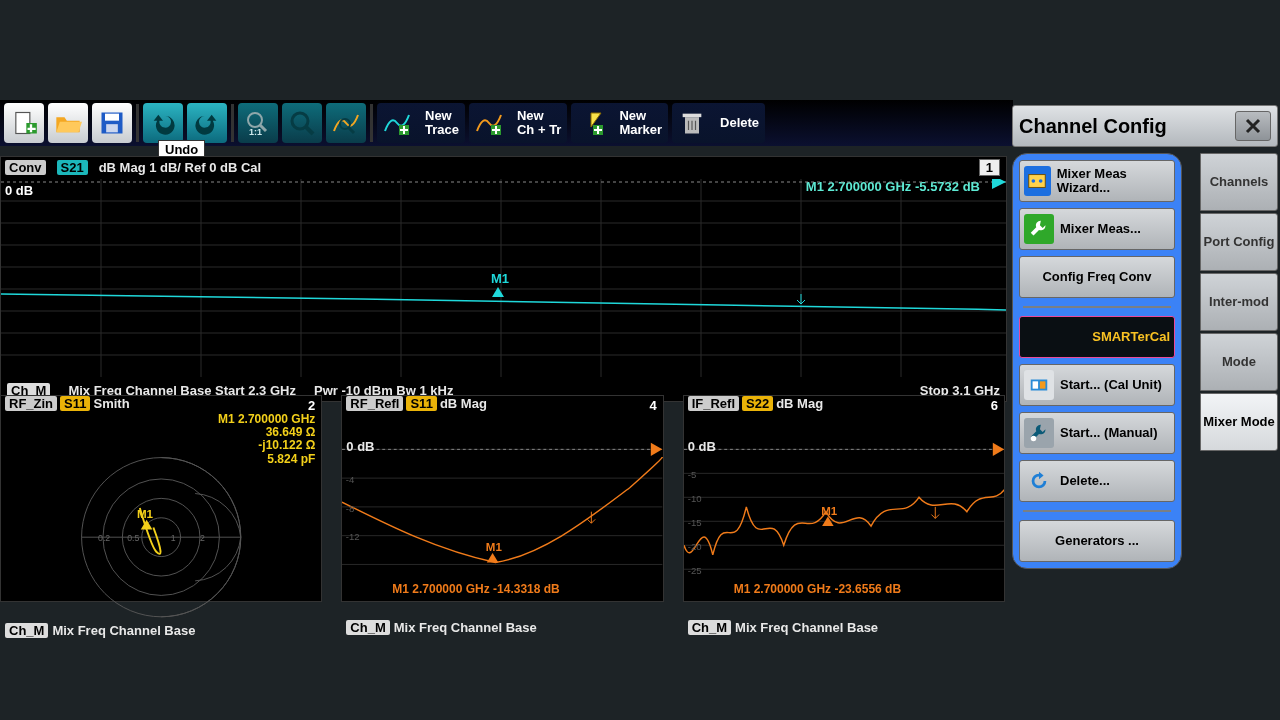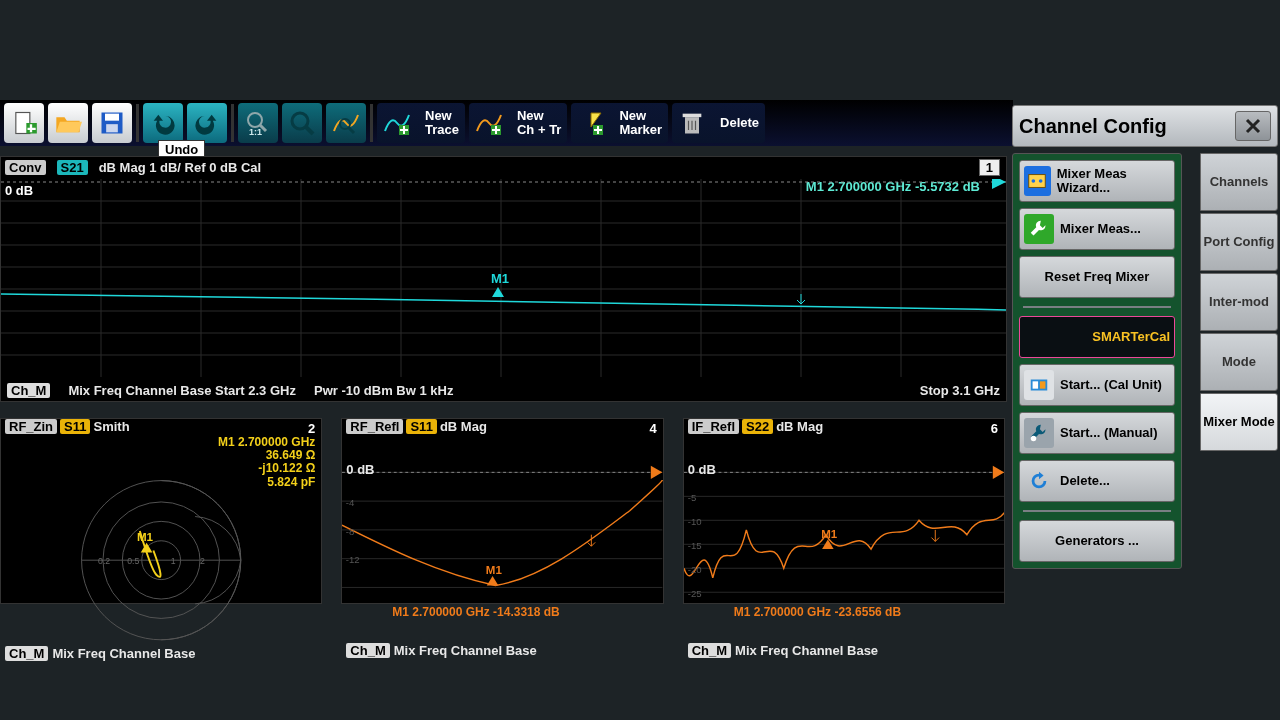--- a/index.html
+++ b/index.html
@@ -21,34 +21,34 @@
 .badge.teal{background:#1cb7bb;color:#000}
 .badge.orng{background:#eab308;color:#000}
 .trace-marker-read{position:absolute;right:26px;top:22px;color:#5eead4;font-weight:bold}
 .trace-body{position:absolute;left:0;top:22px;right:0;bottom:24px}
 .trace-ylabel{position:absolute;left:4px;top:4px;font-weight:bold;color:#fff}
 .trace-footer{position:absolute;left:0;bottom:0;right:0;height:22px;background:#000;display:flex;align-items:center;padding:0 6px;font-weight:bold;gap:18px}
 .ftr-ch{background:#ddd;color:#000;padding:0 4px;border-radius:2px}
 .ftr-stop{margin-left:auto}
 .seq-badge{position:absolute;right:6px;top:2px;background:#eee;color:#000;font-weight:bold;padding:0 6px;border:1px solid #666}
 
-.panels{position:absolute;left:0;top:418px;width:1005px;height:186px;display:flex;gap:19px}
+.panels{position:absolute;left:0;top:395px;width:1005px;height:207px;display:flex;gap:19px}
 .panel{flex:1;background:#000;border:1px solid #333;position:relative;display:flex;flex-direction:column}
 .panel-hdr{height:20px;display:flex;align-items:center;padding:0 4px;font-weight:bold;gap:3px}
 .panel-body{flex:1;position:relative}
 .panel-ftr{height:20px;display:flex;align-items:center;padding:0 4px;font-weight:bold;gap:4px}
 .panel-seq{position:absolute;right:6px;top:2px;color:#fff;font-weight:bold}
 .mkr-read-y{color:#f3d01a;font-weight:bold;text-align:right;position:absolute;right:6px;top:2px;font-size:12px;line-height:1.1}
 .mkr-read-o{color:#f07b1a;font-weight:bold;position:absolute;left:50px;bottom:24px;font-size:12px}
 
 .sidepanel{position:absolute;left:1012px;top:105px;width:266px}
 .sp-title{height:40px;background:linear-gradient(#dfe2e5,#b3b8bd);border:1px solid #777;display:flex;align-items:center;justify-content:space-between;color:#000;font-weight:bold;font-size:20px;padding:0 6px;border-radius:3px}
 .sp-x{width:34px;height:28px;background:linear-gradient(#b8bcc0,#8e9398);display:flex;align-items:center;justify-content:center;border:1px solid #666;border-radius:3px;color:#222;font-weight:bold}
 .sp-body{display:flex;margin-top:6px}
-.sp-btns{width:168px;border:1px solid #555;border-radius:3px;background:#14532d;padding:6px;display:flex;flex-direction:column;gap:6px}
+.sp-btns{width:168px;border:1px solid #555;border-radius:15px;background:#3b82f6;padding:6px;display:flex;flex-direction:column;gap:6px}
 .sp-btn{height:40px;background:linear-gradient(#d5d8db,#b0b4b8);border:1px solid #666;border-radius:3px;display:flex;align-items:center;color:#000;font-weight:bold;padding:0 4px;gap:6px;line-height:1.05}
 .sp-btn.sel{background:#0a0f13;color:#f9c223;justify-content:flex-end;border:1px solid #ec4899}
 .sp-btn .ico{width:30px;height:30px;border-radius:3px;display:flex;align-items:center;justify-content:center}
 .sp-sep{height:2px;background:#7a7f84;margin:2px 4px}
 .sp-tabs{width:84px;display:flex;flex-direction:column;gap:2px;margin-left:18px}
 .sp-tab{flex:0 0 56px;background:linear-gradient(#cfd3d7,#acb0b4);border:1px solid #666;border-radius:0 3px 3px 0;display:flex;align-items:center;justify-content:center;color:#333;font-weight:bold;text-align:center;line-height:1.05;font-size:13px}
 .sp-tab.sel{background:linear-gradient(#f2f4f6,#d6d9dc);color:#000}
 
 svg{display:block}
 </style>
@@ -346,21 +346,21 @@
       </div>
       <div class="sp-btn">
         <div class="ico" style="background:#2fa82a">
           <svg viewBox="0 0 24 24" width="22" height="22">
               <path d="M14 3a5 5 0 0 0-5 7l-6 6 3 3 6-6a5 5 0 0 0 7-5l-3 3-3-3z" fill="#fff"></path>
             </svg>
         </div>
         <span>Mixer Meas...</span>
       </div>
       <div class="sp-btn" style="justify-content:center">
-        <span style="text-align:center">Reset Freq Mixer</span>
+        <span style="text-align:center">Config Freq Conv</span>
       </div>
       <div class="sp-sep"></div>
       <div class="sp-btn sel">
         <span>SMARTerCal</span>
       </div>
       <div class="sp-btn">
         <div class="ico" style="background:#dfe2e5">
           <svg viewBox="0 0 24 24" width="22" height="22">
               <rect x="3" y="6" width="18" height="12" fill="#2a8cd8"></rect>
               <rect x="5" y="8" width="6" height="8" fill="#fff"></rect>

